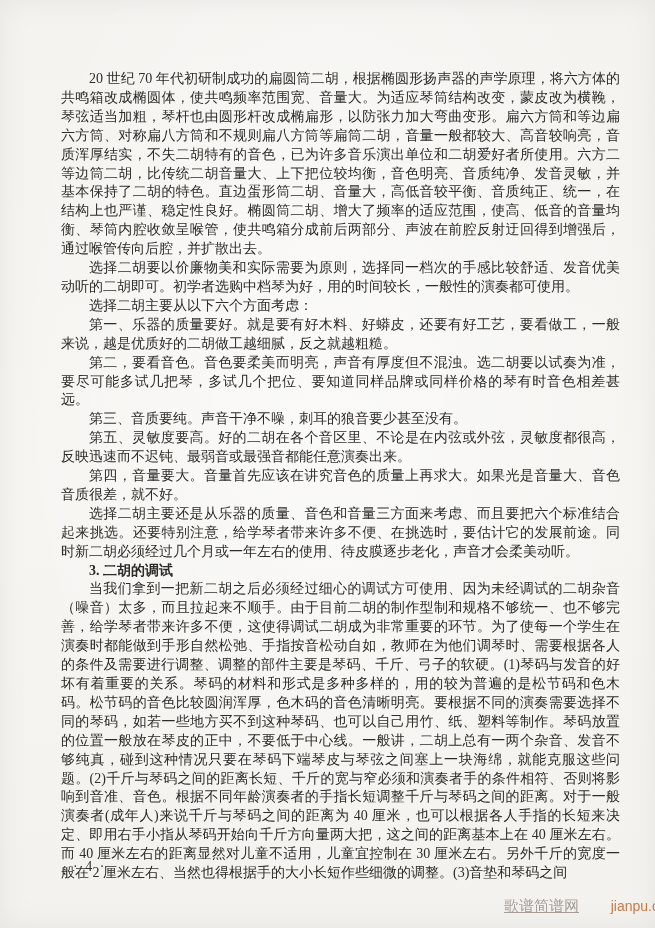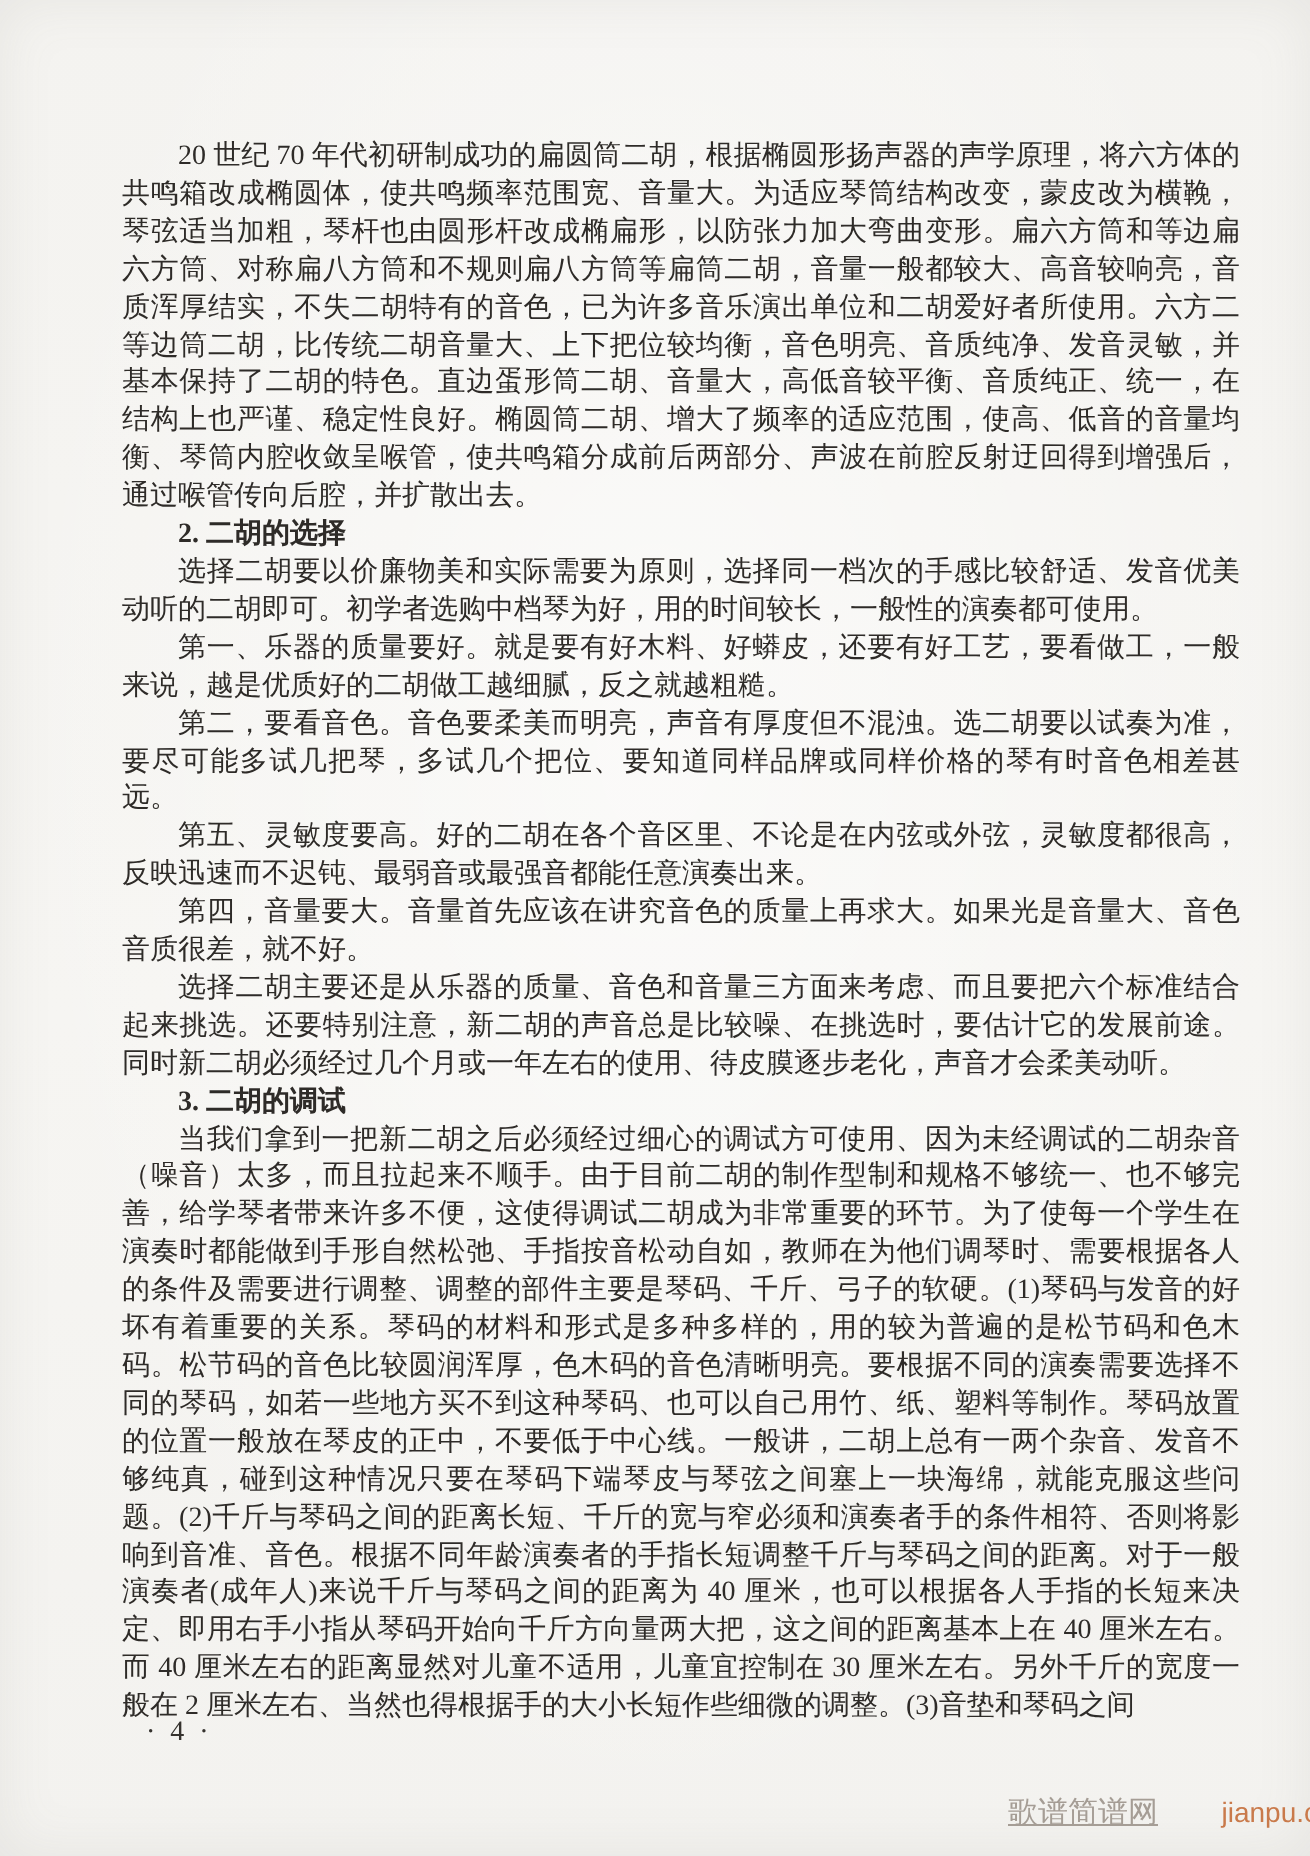--- a/index.html
+++ b/index.html
@@ -72,27 +72,28 @@
   }
 </style>
 </head>
 <body>
 
 <div class="page">
 
   <div class="content">
 
   <p class="body">20 世纪 70 年代初研制成功的扁圆筒二胡，根据椭圆形扬声器的声学原理，将六方体的共鸣箱改成椭圆体，使共鸣频率范围宽、音量大。为适应琴筒结构改变，蒙皮改为横鞔，琴弦适当加粗，琴杆也由圆形杆改成椭扁形，以防张力加大弯曲变形。扁六方筒和等边扁六方筒、对称扁八方筒和不规则扁八方筒等扁筒二胡，音量一般都较大、高音较响亮，音质浑厚结实，不失二胡特有的音色，已为许多音乐演出单位和二胡爱好者所使用。六方二等边筒二胡，比传统二胡音量大、上下把位较均衡，音色明亮、音质纯净、发音灵敏，并基本保持了二胡的特色。直边蛋形筒二胡、音量大，高低音较平衡、音质纯正、统一，在结构上也严谨、稳定性良好。椭圆筒二胡、增大了频率的适应范围，使高、低音的音量均衡、琴筒内腔收敛呈喉管，使共鸣箱分成前后两部分、声波在前腔反射迂回得到增强后，通过喉管传向后腔，并扩散出去。</p>
-      <p class="heading">2. 二胡的选择</p>
       <p class="body">选择二胡要以价廉物美和实际需要为原则，选择同一档次的手感比较舒适、发音优美动听的二胡即可。初学者选购中档琴为好，用的时间较长，一般性的演奏都可使用。</p>
+      <p class="body">选择二胡主要从以下六个方面考虑：</p>
       <p class="body">第一、乐器的质量要好。就是要有好木料、好蟒皮，还要有好工艺，要看做工，一般来说，越是优质好的二胡做工越细腻，反之就越粗糙。</p>
       <p class="body">第二，要看音色。音色要柔美而明亮，声音有厚度但不混浊。选二胡要以试奏为准，要尽可能多试几把琴，多试几个把位、要知道同样品牌或同样价格的琴有时音色相差甚远。</p>
+      <p class="body">第三、音质要纯。声音干净不噪，刺耳的狼音要少甚至没有。</p>
       <p class="body">第五、灵敏度要高。好的二胡在各个音区里、不论是在内弦或外弦，灵敏度都很高，反映迅速而不迟钝、最弱音或最强音都能任意演奏出来。</p>
       <p class="body">第四，音量要大。音量首先应该在讲究音色的质量上再求大。如果光是音量大、音色音质很差，就不好。</p>
-      <p class="body">选择二胡主要还是从乐器的质量、音色和音量三方面来考虑、而且要把六个标准结合起来挑选。还要特别注意，新二胡的声音总是比较噪、在挑选时，要估计它的发展前途。同时新二胡必须经过几个月或一年左右的使用、待皮膜逐步老化，声音才会柔美动听。</p>
+      <p class="body">选择二胡主要还是从乐器的质量、音色和音量三方面来考虑、而且要把六个标准结合起来挑选。还要特别注意，给学琴者带来许多不便、在挑选时，要估计它的发展前途。同时新二胡必须经过几个月或一年左右的使用、待皮膜逐步老化，声音才会柔美动听。</p>
       <p class="heading">3. 二胡的调试</p>
       <p class="body">当我们拿到一把新二胡之后必须经过细心的调试方可使用、因为未经调试的二胡杂音（噪音）太多，而且拉起来不顺手。由于目前二胡的制作型制和规格不够统一、也不够完善，给学琴者带来许多不便，这使得调试二胡成为非常重要的环节。为了使每一个学生在演奏时都能做到手形自然松弛、手指按音松动自如，教师在为他们调琴时、需要根据各人的条件及需要进行调整、调整的部件主要是琴码、千斤、弓子的软硬。(1)琴码与发音的好坏有着重要的关系。琴码的材料和形式是多种多样的，用的较为普遍的是松节码和色木码。松节码的音色比较圆润浑厚，色木码的音色清晰明亮。要根据不同的演奏需要选择不同的琴码，如若一些地方买不到这种琴码、也可以自己用竹、纸、塑料等制作。琴码放置的位置一般放在琴皮的正中，不要低于中心线。一般讲，二胡上总有一两个杂音、发音不够纯真，碰到这种情况只要在琴码下端琴皮与琴弦之间塞上一块海绵，就能克服这些问题。(2)千斤与琴码之间的距离长短、千斤的宽与窄必须和演奏者手的条件相符、否则将影响到音准、音色。根据不同年龄演奏者的手指长短调整千斤与琴码之间的距离。对于一般演奏者(成年人)来说千斤与琴码之间的距离为 40 厘米，也可以根据各人手指的长短来决定、即用右手小指从琴码开始向千斤方向量两大把，这之间的距离基本上在 40 厘米左右。而 40 厘米左右的距离显然对儿童不适用，儿童宜控制在 30 厘米左右。另外千斤的宽度一般在 2 厘米左右、当然也得根据手的大小长短作些细微的调整。(3)音垫和琴码之间</p>
     </div>
 
   <div class="page-number">· 4 ·</div>
 
   <div class="watermark">
     <span class="site" style="color: rgb(165, 157, 149); text-decoration: underline;">歌谱简谱网</span>
     <span> </span>
     <span class="domain" style="color: rgb(201, 122, 75);">jianpu.cn</span>

